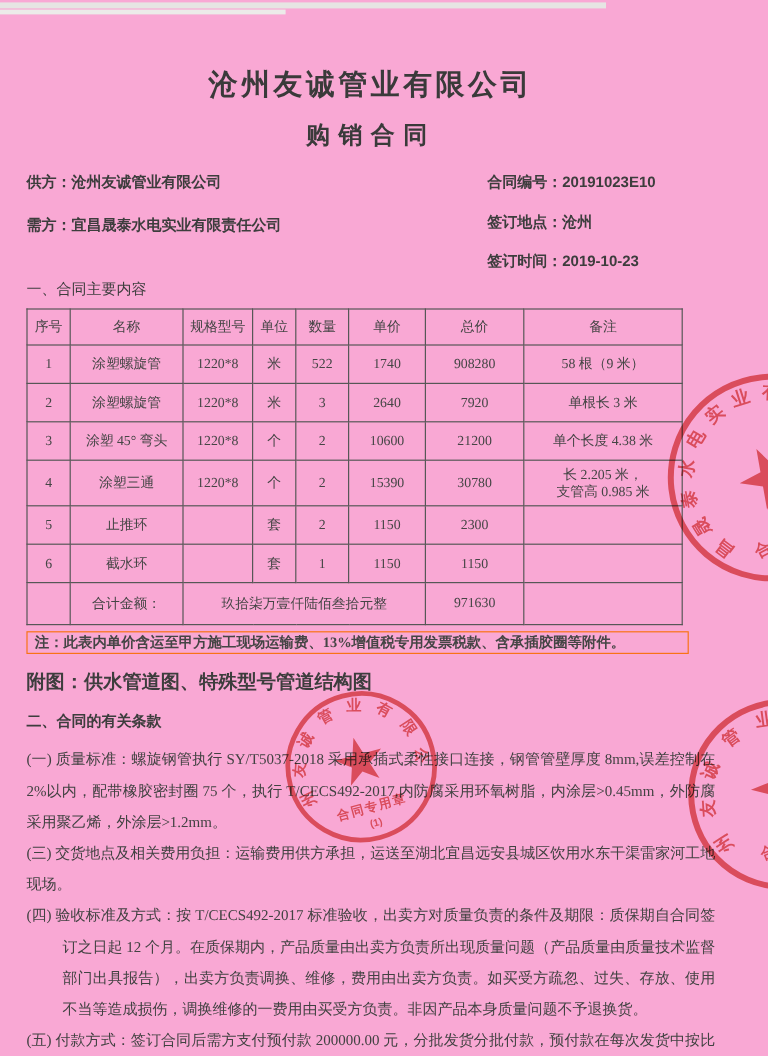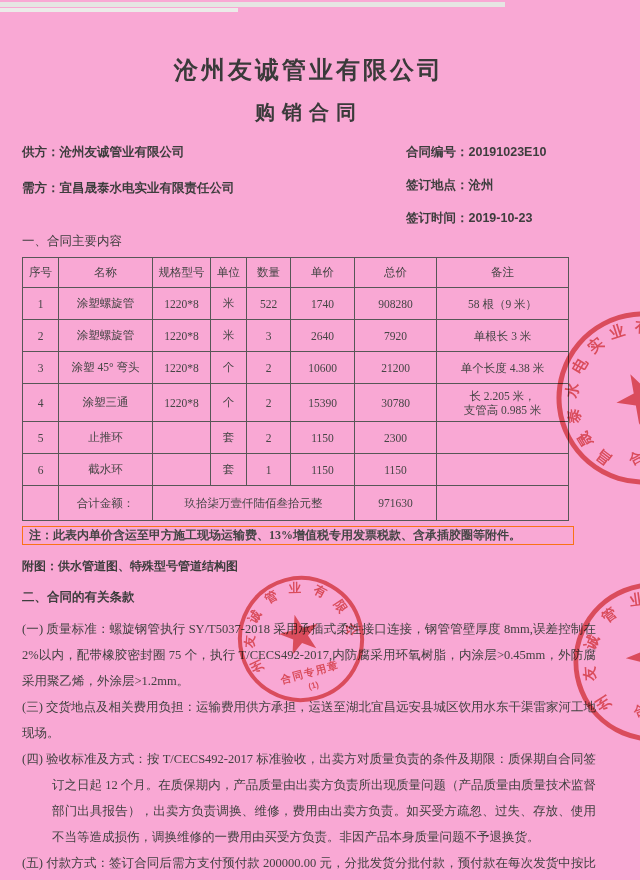--- a/index.html
+++ b/index.html
@@ -24,21 +24,21 @@
     border:1px solid #575757; font-size:11.5px; font-weight:400;
     text-align:center; vertical-align:middle; padding:1px 2px; color:#454545;
   }
   table.items { border:1.5px solid #4c4c4c; }
   tr.hdr { height:30px; }
   tr.r { height:32px; }
   tr.r4 { height:38px; }
   tr.total { height:35px; }
   td.remark { white-space:pre-line; line-height:14px; }
   .note-box { width:552px; border:1px solid #f97316; margin-top:5px; padding:0 6px; font-size:12px; font-weight:700; color:#454545; }
-  .attachment-line { margin-top:13px; font-size:12px; font-weight:700;font-family:Liberation Serif, serif; }
+  .attachment-line { margin-top:13px; font-size:16px; font-weight:700;font-family:Liberation Serif, serif; }
   .section2-heading { margin-top:14px; font-size:12.5px; font-weight:700; }
   .clauses { margin-top:10px; }
   .clause { font-size:12.5px; line-height:26px; color:#424242; text-align:justify; }
   .clause.hang { padding-left:30px; text-indent:-30px; }
   .stamps { position:absolute; left:0; top:0; width:640px; height:880px; pointer-events:none; mix-blend-mode:multiply; }
   .stamp { opacity:.74; }
   .stamp text { font-family:"Liberation Sans","DejaVu Sans",sans-serif; font-weight:700; }
 </style>
 </head>
 <body>

